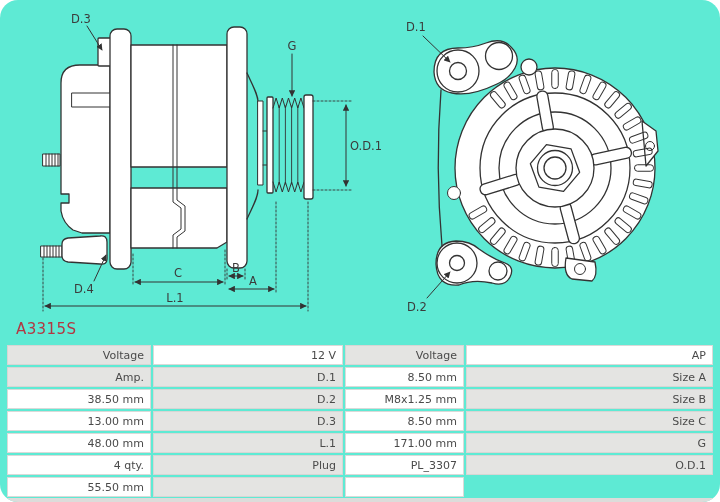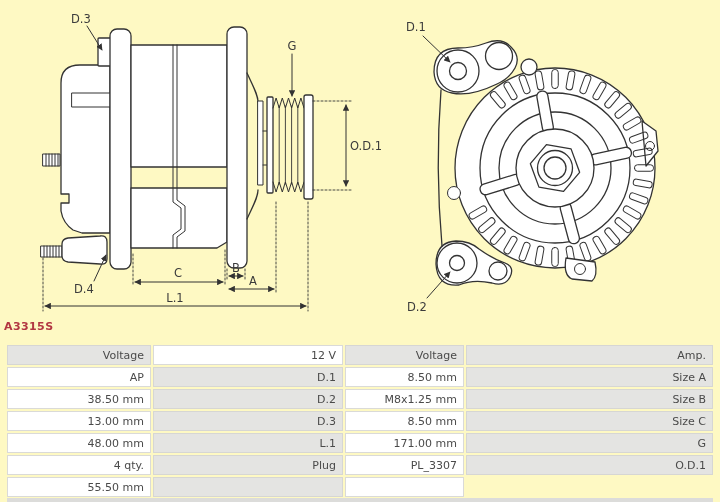--- a/index.html
+++ b/index.html
@@ -1,20 +1,20 @@
 <!DOCTYPE html>
 <html><head>
 <meta charset="utf-8">
 <style>
   html,body{margin:0;padding:0;background:#fff;}
-  .stage{position:relative;width:720px;height:502px;background:#fef9c3;overflow:hidden;
-         font-family:"DejaVu Sans","Liberation Sans",sans-serif;}
+  .stage{position:relative;width:720px;height:502px;background:#5eead4;overflow:hidden;
+         font-family:"DejaVu Sans","Liberation Sans",sans-serif;border-radius:18px;}
   .drawing{position:absolute;left:0;top:0;}
   svg text{font-family:"DejaVu Sans","Liberation Sans",sans-serif;font-size:11.5px;fill:#3b3b3b;}
-  .part-number{position:absolute;left:4px;top:320px;font-size:11px;font-weight:bold;
+  .part-number{position:absolute;left:16px;top:320px;font-size:15px;font-weight:normal;
                color:#b23742;letter-spacing:.4px;}
   .spec-table{position:absolute;left:7px;top:345px;width:706px;display:grid;
               grid-template-columns:144px 190px 119px 247px;gap:2px;}
   .cell{box-sizing:border-box;height:20px;border:1px solid #dadad8;font-size:11px;
         line-height:17px;text-align:right;padding:1px 6px 0 4px;color:#4a4a4a;
         white-space:nowrap;overflow:hidden;}
   .cell.label{background:#e4e4e2;border-color:#d6d6d4;}
   .cell.value{background:#ffffff;}
   .bottom-strip{position:absolute;left:7px;top:498px;width:706px;height:4px;background:#dcdcda;}
 </style>
@@ -171,23 +171,23 @@
       </g>
     </g>
   </svg>
 
   <div class="part-number">A3315S</div>
 
   <div class="spec-table">
     <div class="cell label">Voltage</div>
     <div class="cell value">12 V</div>
     <div class="cell label">Voltage</div>
+    <div class="cell value">AP</div>
+
     <div class="cell label">Amp.</div>
-
-    <div class="cell value">AP</div>
     <div class="cell label">D.1</div>
     <div class="cell value">8.50 mm</div>
 
     <div class="cell label">Size A</div>
     <div class="cell value">38.50 mm</div>
     <div class="cell label">D.2</div>
     <div class="cell value">M8x1.25 mm</div>
 
     <div class="cell label">Size B</div>
     <div class="cell value">13.00 mm</div>

